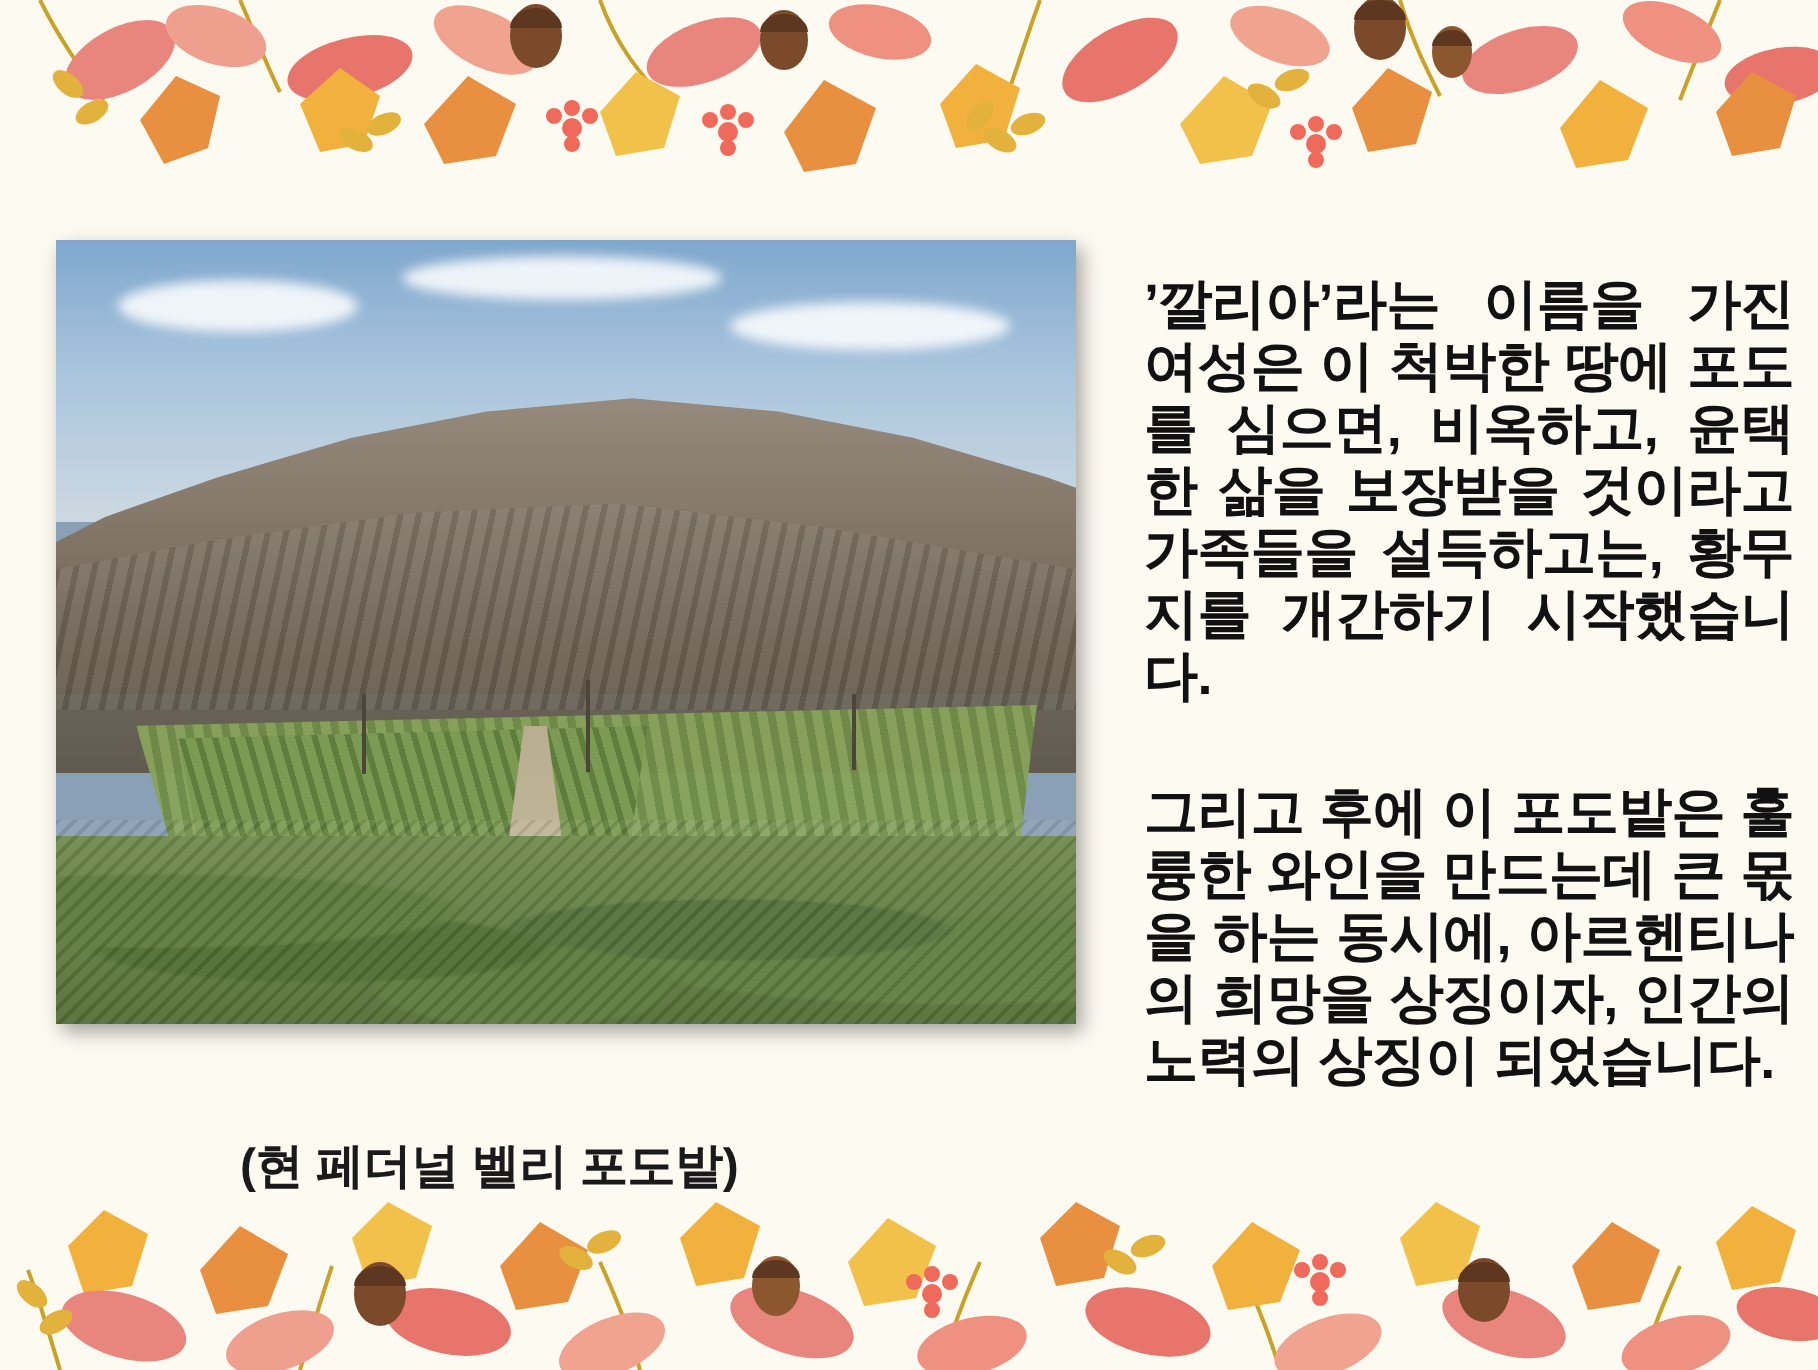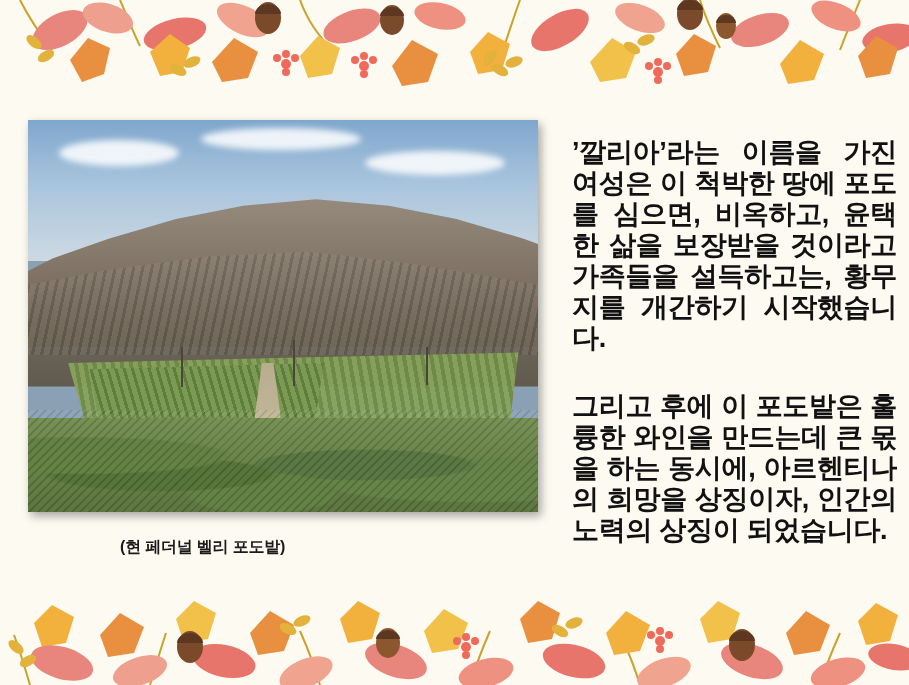--- a/index.html
+++ b/index.html
@@ -102,23 +102,23 @@
   .pole {
     position: absolute;
     width: 2px;
     background: #4b4638;
   }
 
   
   .caption {
     position: absolute;
     left: 120px;
-    top: 537px;
+    top: 567px;
     width: 400px;
-    font-size: 16px;
+    font-size: 24px;
     color: #1a1a1a;
     font-weight: bold;
     letter-spacing: -0.2px;
   }
 
   
   .body-text {
     position: absolute;
     left: 572px;
     top: 137px;

